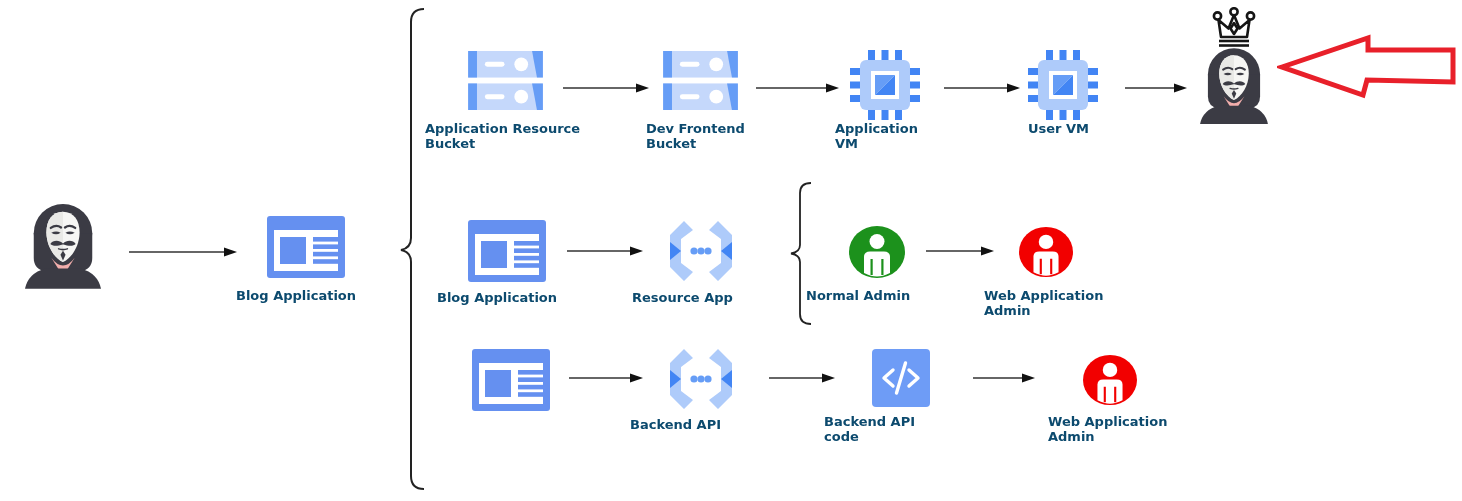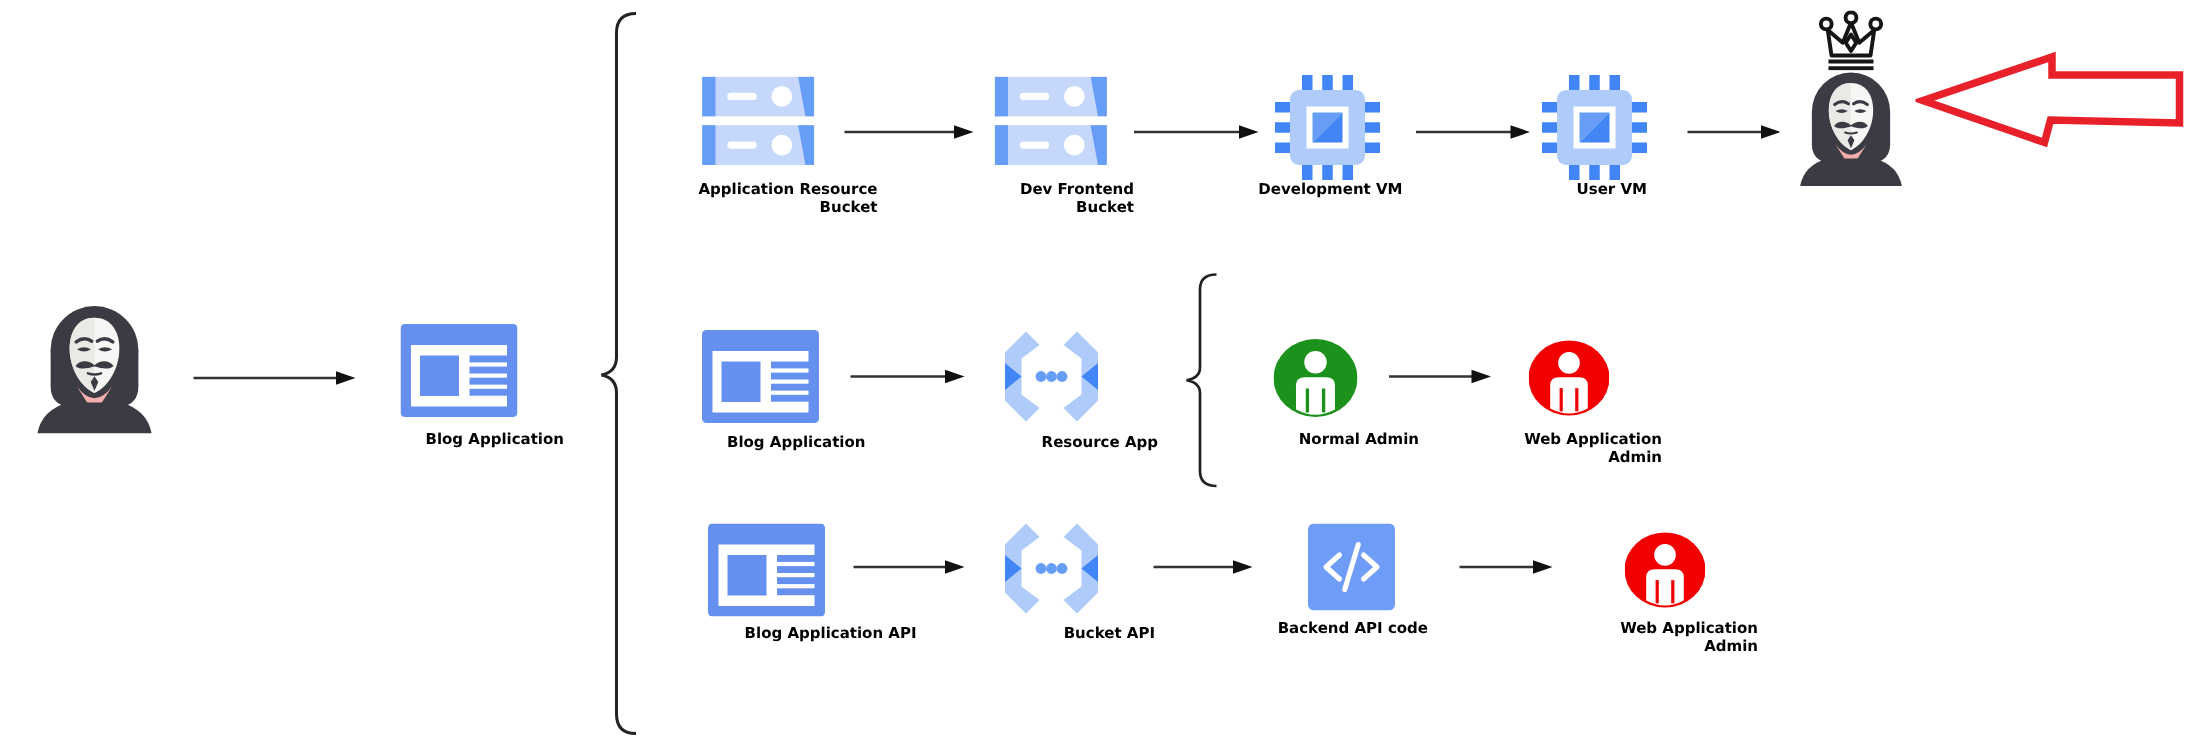--- a/index.html
+++ b/index.html
@@ -1,18 +1,18 @@
 <!DOCTYPE html>
 <html><head>
 <meta charset="utf-8">
 <style>
   html,body{margin:0;padding:0;background:#fff;font-family:"DejaVu Sans","Liberation Sans",sans-serif;}
   .canvas{position:relative;width:1462px;height:501px;background:#ffffff;overflow:hidden;}
   .abs{position:absolute;}
-  .label{position:absolute;font-weight:bold;font-size:10px;line-height:1.18;color:#000000;text-align:right;}
+  .label{position:absolute;font-weight:bold;font-size:13px;line-height:1.18;color:#0c4a6e;text-align:left;}
 </style>
 </head>
 <body>
 
 <div class="canvas">
 
   <svg width="0" height="0" style="position:absolute" aria-hidden="true">
     <defs>
       <symbol id="sym-webapp" viewBox="0 0 78 62">
         <rect x="0" y="0" width="78" height="62" rx="3" fill="#6590F0"></rect>
@@ -155,21 +155,21 @@
   <div class="label" style="left:646px;top:121px;width:110px">Dev Frontend Bucket</div>
 
   <svg class="abs" style="left:755px;top:81px" width="85" height="14">
     <line x1="1" y1="7" x2="72" y2="7" stroke="#333" stroke-width="1.6"></line>
       <polygon points="84,7 71,2.5 71,11.5" fill="#111"></polygon>
   </svg>
 
   <svg class="abs" style="left:850px;top:50px" width="70" height="70">
       <use href="#sym-vm"></use>
     </svg>
-  <div class="label" style="left:835px;top:121px;width:100px">Development VM</div>
+  <div class="label" style="left:835px;top:121px;width:100px">Application VM</div>
 
   <svg class="abs" style="left:943px;top:81px" width="78" height="14">
     <line x1="1" y1="7" x2="65" y2="7" stroke="#333" stroke-width="1.6"></line>
       <polygon points="77,7 64,2.5 64,11.5" fill="#111"></polygon>
   </svg>
 
   <svg class="abs" style="left:1028px;top:50px" width="70" height="70">
       <use href="#sym-vm"></use>
     </svg>
   <div class="label" style="left:1028px;top:121px;width:70px">User VM</div>
@@ -220,41 +220,40 @@
   </svg>
 
   <svg class="abs" style="left:1019px;top:226px;color:#F20000" width="54" height="52">
       <use href="#sym-person"></use>
     </svg>
   <div class="label" style="left:984px;top:288px;width:124px">Web Application Admin</div>
 
   <svg class="abs" style="left:472px;top:349px" width="78" height="62">
       <use href="#sym-webapp"></use>
     </svg>
-  <div class="label" style="left:411px;top:417px;width:200px">Blog Application API</div>
 
   <svg class="abs" style="left:568px;top:371px" width="76" height="14">
     <line x1="1" y1="7" x2="63" y2="7" stroke="#333" stroke-width="1.6"></line>
       <polygon points="75,7 62,2.5 62,11.5" fill="#111"></polygon>
   </svg>
 
   <svg class="abs" style="left:660px;top:347px" width="82" height="64">
       <use href="#sym-func"></use>
     </svg>
-  <div class="label" style="left:630px;top:417px;width:140px">Bucket API</div>
+  <div class="label" style="left:630px;top:417px;width:140px">Backend API</div>
 
   <svg class="abs" style="left:768px;top:371px" width="68" height="14">
     <line x1="1" y1="7" x2="55" y2="7" stroke="#333" stroke-width="1.6"></line>
       <polygon points="67,7 54,2.5 54,11.5" fill="#111"></polygon>
   </svg>
 
   <svg class="abs" style="left:872px;top:349px" width="58" height="58">
       <use href="#sym-code"></use>
     </svg>
-  <div class="label" style="left:848px;top:414px;width:104px">Backend API code</div>
+  <div class="label" style="left:824px;top:414px;width:104px">Backend API code</div>
 
   <svg class="abs" style="left:972px;top:371px" width="64" height="14">
     <line x1="1" y1="7" x2="51" y2="7" stroke="#333" stroke-width="1.6"></line>
       <polygon points="63,7 50,2.5 50,11.5" fill="#111"></polygon>
   </svg>
 
   <svg class="abs" style="left:1083px;top:354px;color:#F20000" width="54" height="52">
       <use href="#sym-person"></use>
     </svg>
   <div class="label" style="left:1048px;top:414px;width:124px">Web Application Admin</div>

